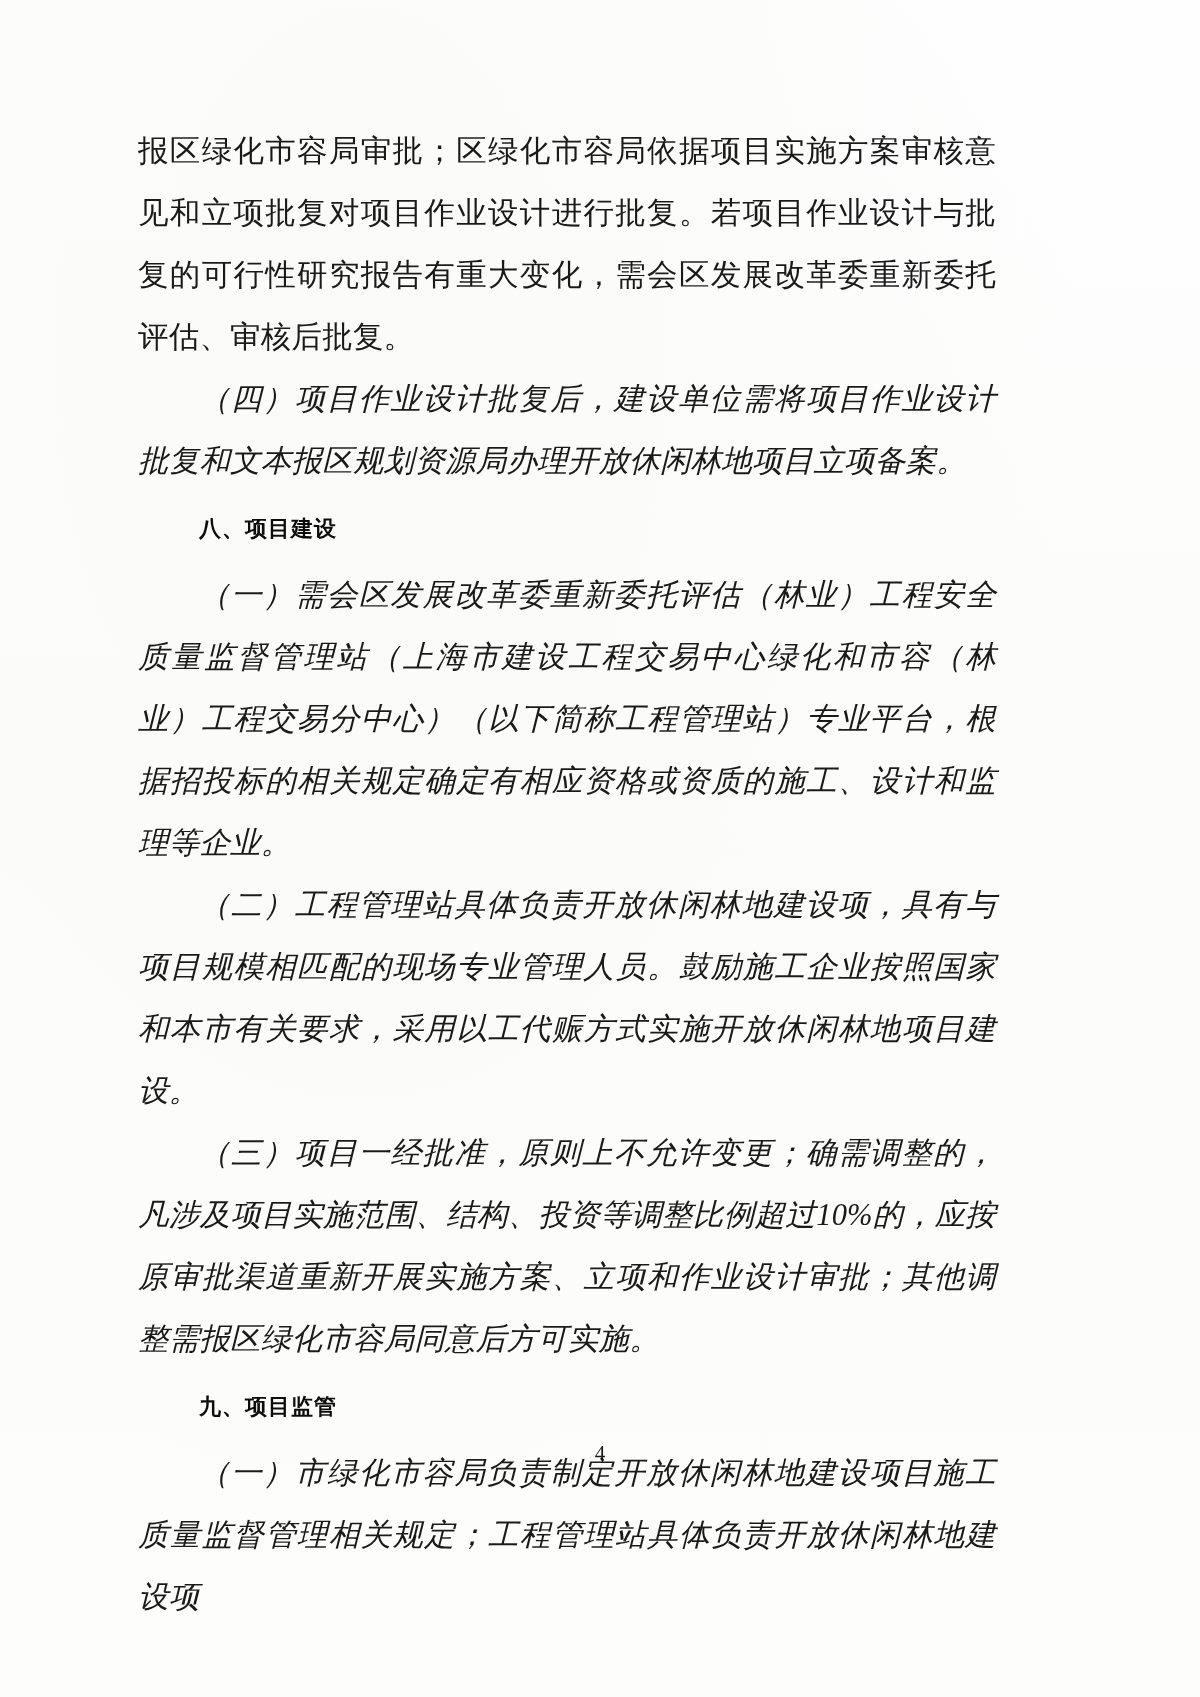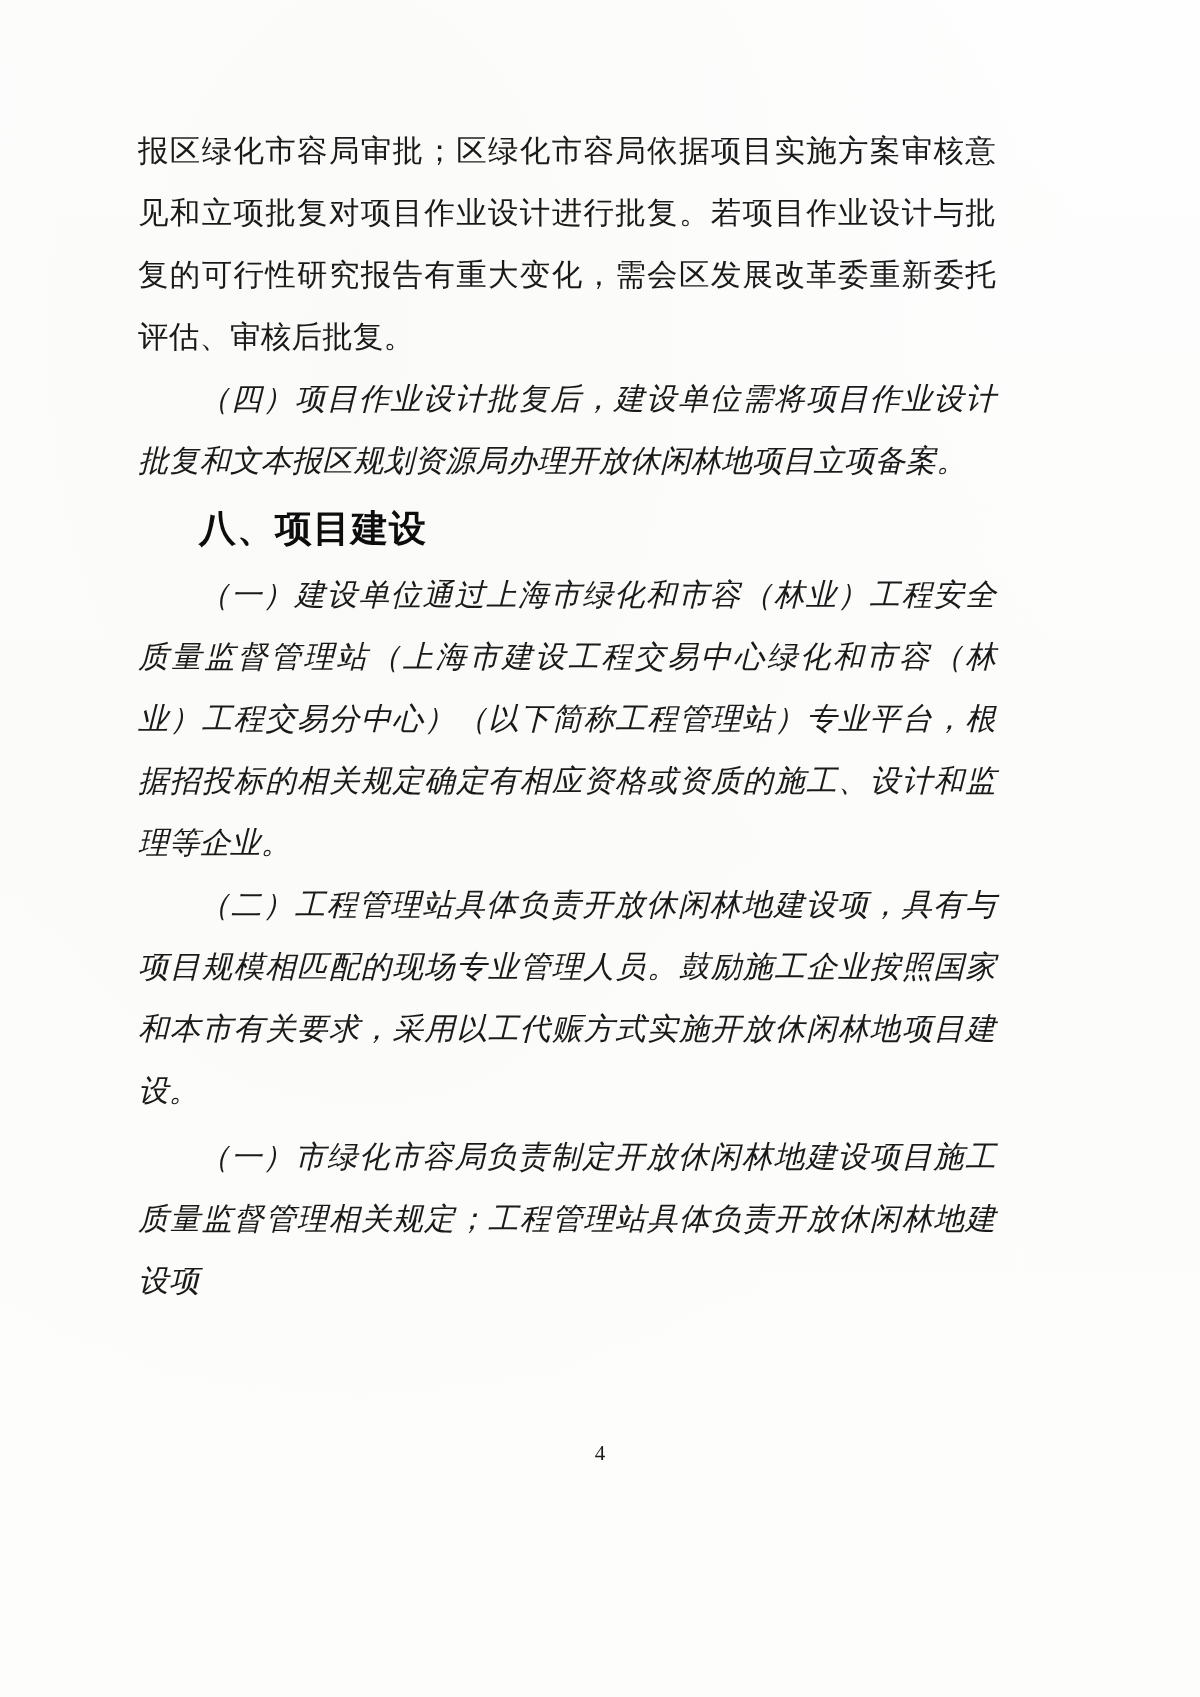--- a/index.html
+++ b/index.html
@@ -46,21 +46,21 @@
     letter-spacing: 0.2px;
     margin: 0;
     font-family: "Liberation Serif", "DejaVu Serif", serif;
     font-weight: 400;
   }
   .para.indent {
     text-indent: 61px;
     font-style: italic;
   }
   .heading {
-    font-size: 37px;
+    font-size: 22px;
     line-height: 62px;
     color: #0d0d0d;
     font-weight: bold;
     margin: 0;
     text-indent: 61px;
     letter-spacing: 1px;
     font-family: "Liberation Sans", "DejaVu Sans", sans-serif;
   }
   .gap-before-heading { margin-top: 6px; }
   .gap-after-heading { margin-top: 4px; }
@@ -77,18 +77,20 @@
   }
 </style>
 </head>
 <body>
 
 <div class="page">
   <div class="content" id="body-container">
       <p class="para">报区绿化市容局审批；区绿化市容局依据项目实施方案审核意见和立项批复对项目作业设计进行批复。若项目作业设计与批复的可行性研究报告有重大变化，需会区发展改革委重新委托评估、审核后批复。</p>
       <p class="para indent">（四）项目作业设计批复后，建设单位需将项目作业设计批复和文本报区规划资源局办理开放休闲林地项目立项备案。</p>
       <p class="heading gap-before-heading">八、项目建设</p>
-      <p class="para indent gap-after-heading">（一）建设单位通过上海市绿化和市容（林业）工程安全质量监督管理站（上海市建设工程交易中心绿化和市容（林业）工程交易分中心）（以下简称工程管理站）专业平台，根据招投标的相关规定确定有相应资格或资质的施工、设计和监理等企业。</p>
+      <p class="para indent gap-after-heading">（一）需会区发展改革委重新委托评估（林业）工程安全质量监督管理站（上海市建设工程交易中心绿化和市容（林业）工程交易分中心）（以下简称工程管理站）专业平台，根据招投标的相关规定确定有相应资格或资质的施工、设计和监理等企业。</p>
       <p class="para indent">（二）工程管理站具体负责开放休闲林地建设项，具有与项目规模相匹配的现场专业管理人员。鼓励施工企业按照国家和本市有关要求，采用以工代赈方式实施开放休闲林地项目建设。</p>
+      <p class="para indent">（三）项目一经批准，原则上不允许变更；确需调整的，凡涉及项目实施范围、结构、投资等调整比例超过10%的，应按原审批渠道重新开展实施方案、立项和作业设计审批；其他调整需报区绿化市容局同意后方可实施。</p>
+      <p class="heading gap-before-heading">九、项目监管</p>
       <p class="para indent gap-after-heading">（一）市绿化市容局负责制定开放休闲林地建设项目施工质量监督管理相关规定；工程管理站具体负责开放休闲林地建设项</p>
     </div>
   <div class="page-number">4</div>
 </div>
 
 </body></html>

